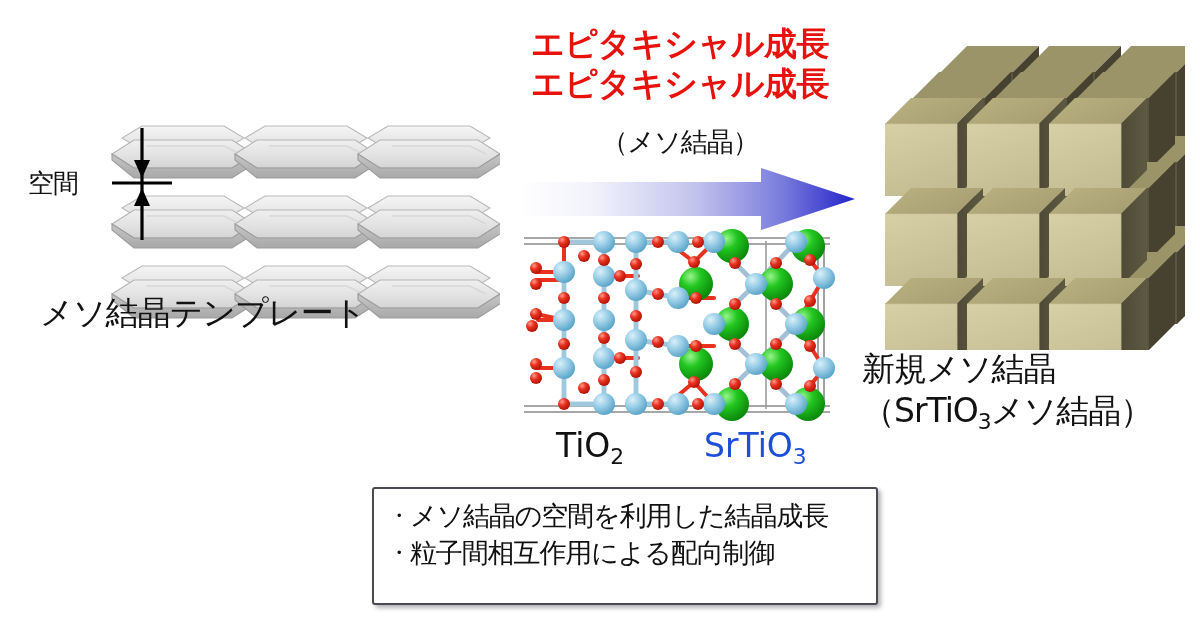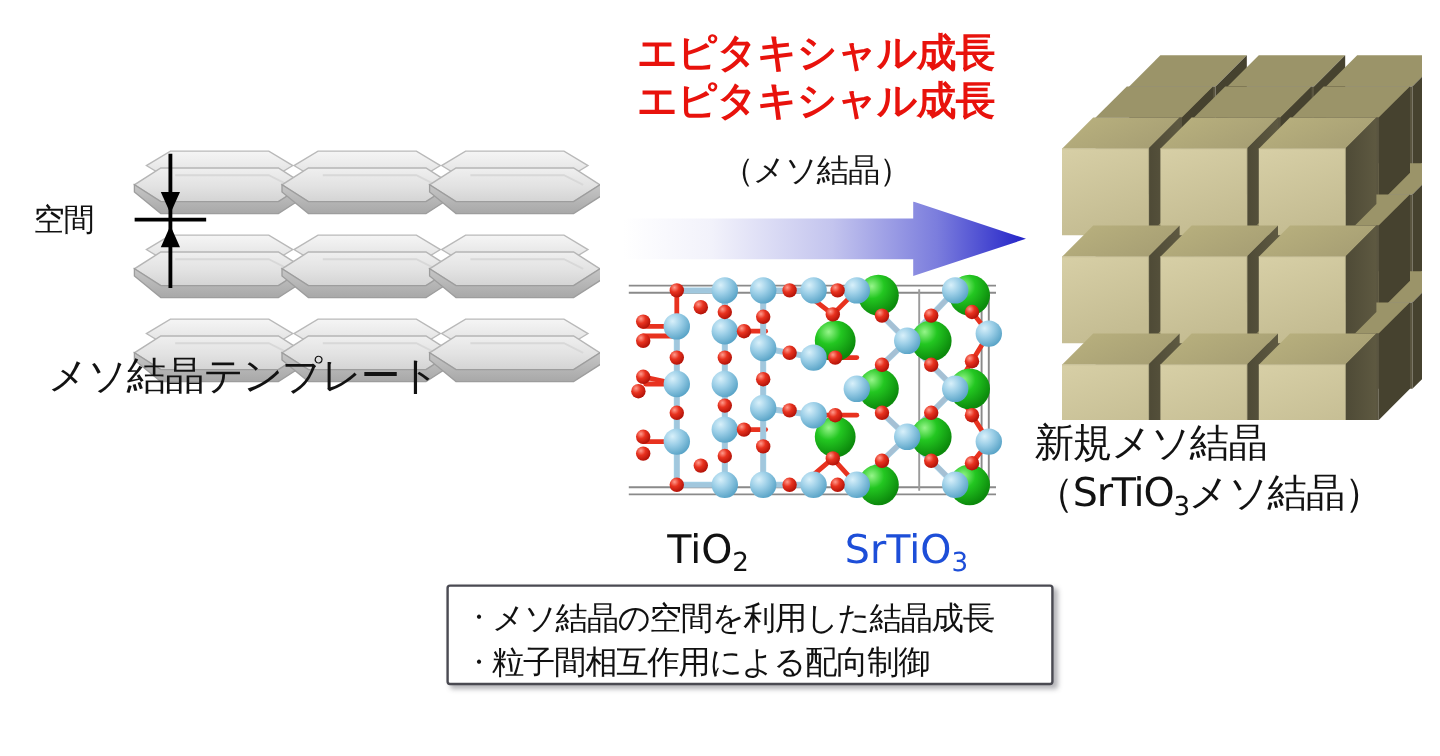--- a/index.html
+++ b/index.html
@@ -51,36 +51,36 @@
   #template-caption{
     left:40px;top:292px;width:450px;
     text-align:left;font-size:33px;line-height:1.28;
     color:#121212;letter-spacing:-1px;
     white-space:nowrap;
   }
   .sub{font-size:0.66em;vertical-align:-0.32em;}
 
   
   #crystal-figure{left:518px;top:228px;width:318px;height:196px;}
-  #crystal-labels{left:518px;top:426px;width:330px;height:44px;margin-top:12px;}
+  #crystal-labels{left:518px;top:426px;width:330px;height:44px;}
   #label-tio2{position:absolute;left:38px;top:0;font-size:33px;color:#111;}
   #label-srtio3{position:absolute;left:186px;top:0;font-size:33px;color:#1d4ed8;}
 
   
   #cube-figure{left:885px;top:20px;width:300px;height:330px;}
   #product-caption{
     left:862px;top:348px;width:338px;
     text-align:left;font-size:33px;line-height:1.28;
     color:#121212;letter-spacing:-1px;
     white-space:nowrap;
   }
 
   
   #summary-box{
-    left:372px;top:487px;width:506px;height:84px;
+    left:372px;top:487px;width:506px;height:118px;
     background:#ffffff;
     border:2px solid #4a4a52;
     border-radius:3px;
     box-shadow:3px 3px 4px rgba(90,90,100,0.45);
     box-sizing:border-box;
     padding:8px 0 0 14px;
   }
   .summary-line{
     font-size:27px;line-height:1.38;color:#111;
     letter-spacing:-1.1px;white-space:nowrap;

